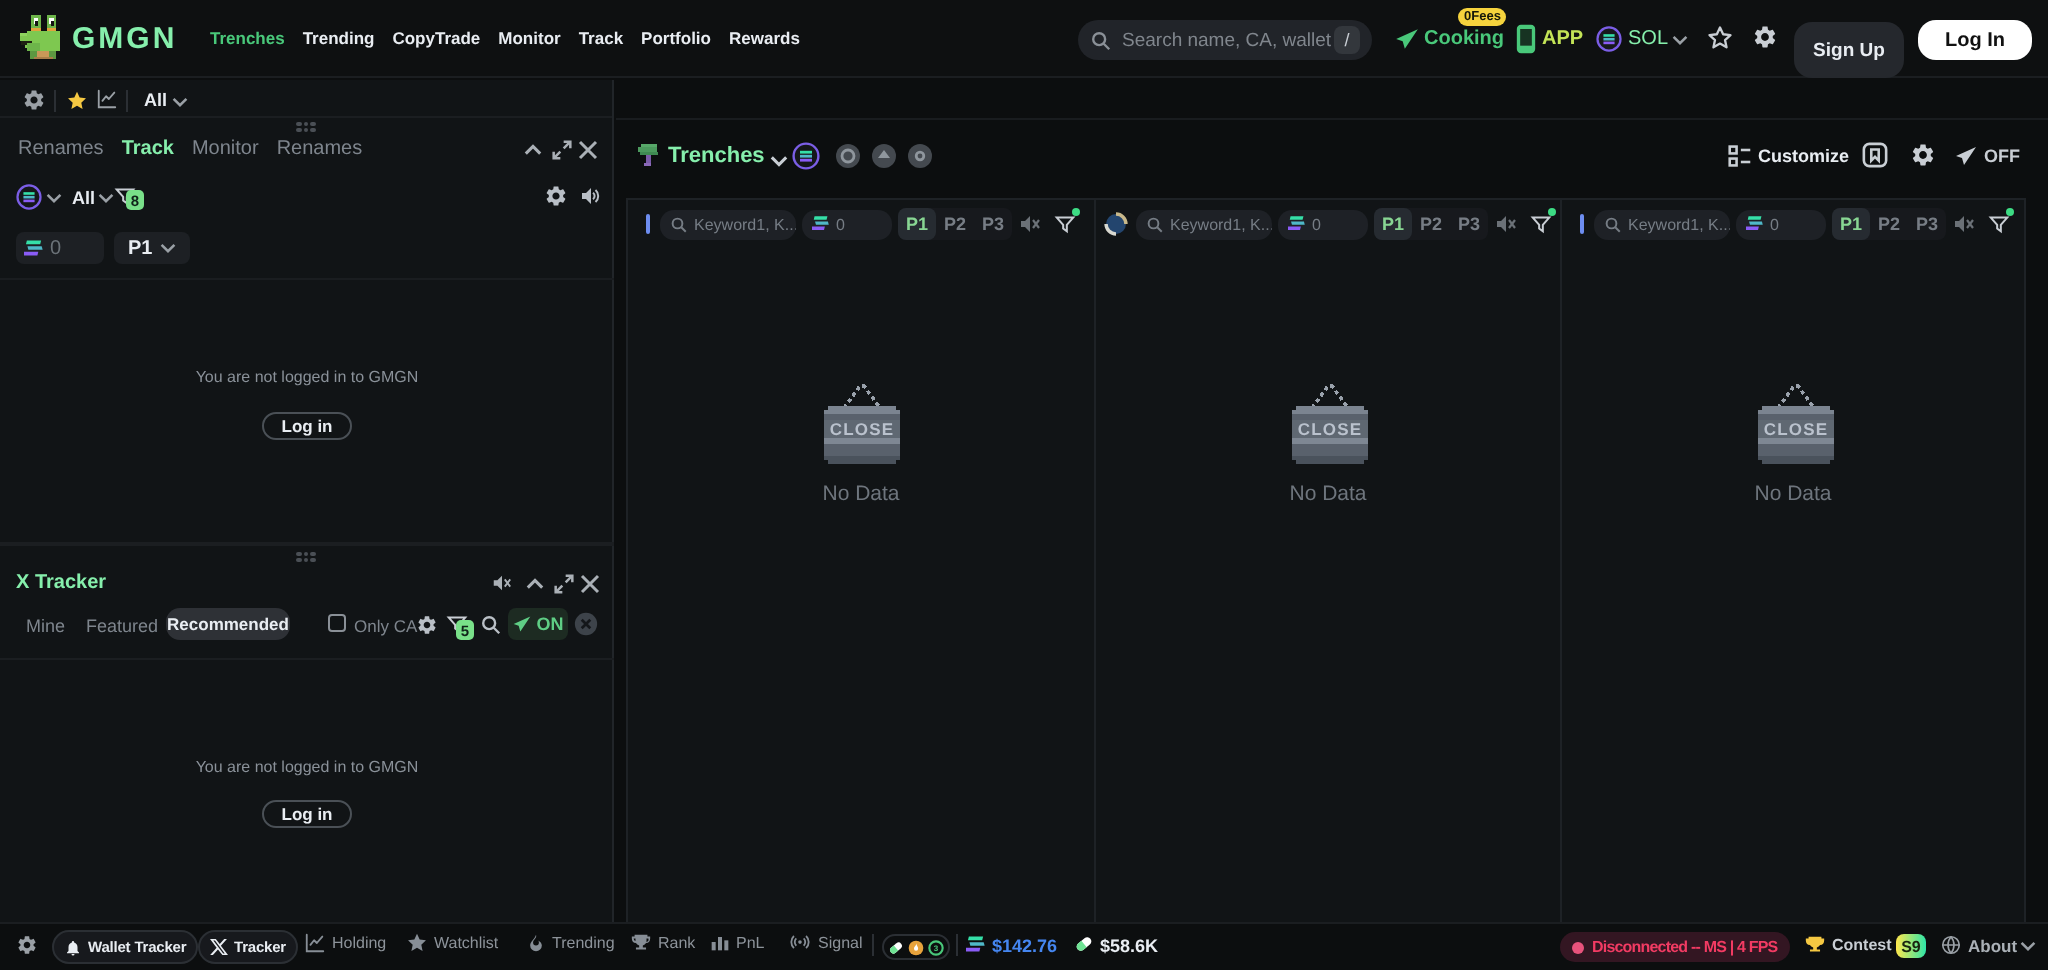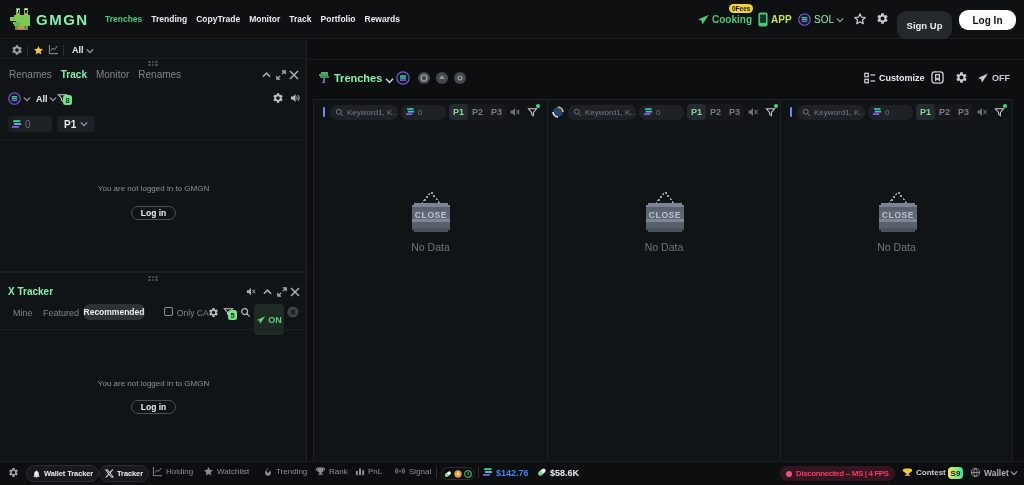--- a/index.html
+++ b/index.html
@@ -65,20 +65,28 @@
   <div class="abs row" style="left:105px;top:14px;gap:9px">
     <span class="nav g">Trenches</span>
         <span class="nav">Trending</span>
         <span class="nav">CopyTrade</span>
         <span class="nav">Monitor</span>
         <span class="nav">Track</span>
         <span class="nav">Portfolio</span>
         <span class="nav">Rewards</span>
   </div>
 
+  <div class="abs row" style="left:539px;top:10px;width:147px;height:20px;background:#212429;border-radius:10px;padding:0 6px">
+    <svg width="11" height="11" viewBox="0 0 24 24" fill="none" stroke="#8a9097" stroke-width="2.6">
+          <circle cx="10" cy="10" r="6.5"></circle>
+          <path d="M15 15l6 6"></path>
+        </svg>
+    <span style="color:#80868d;font-size:9.5px;margin-left:5px;flex:1">Search name, CA, wallet</span>
+    <span style="background:#33373c;color:#c9ced4;border-radius:4px;width:13px;height:14px;font-size:9px;display:flex;align-items:center;justify-content:center">/</span>
+  </div>
 
   <svg class="abs" style="left:697px;top:13px" width="13" height="13" viewBox="0 0 24 24" fill="#49c87a">
         <path d="M22 3L2 12l6 2 2 7 4-6 6-9z"></path>
       </svg>
   <div class="abs" style="left:712px;top:14px;font-size:10px;font-weight:700;color:#49c87a">Cooking</div>
   <div class="abs" style="left:729px;top:4px;background:#f5d33d;color:#15180a;border-radius:5px;font-size:6.5px;font-weight:700;padding:1px 3px">0Fees</div>
 
   <svg class="abs" style="left:758px;top:12px" width="10" height="15" viewBox="0 0 12 18">
         <rect x="0.5" y="0.5" width="11" height="17" rx="2.5" fill="#49c87a"></rect>
         <rect x="2.5" y="3" width="7" height="10" fill="#173322"></rect>
@@ -228,21 +236,21 @@
         <path d="M19.14 12.94c.04-.3.06-.61.06-.94 0-.32-.02-.64-.07-.94l2.03-1.58c.18-.14.23-.41.12-.61l-1.92-3.32c-.12-.22-.37-.29-.59-.22l-2.39.96c-.5-.38-1.03-.7-1.62-.94l-.36-2.54c-.04-.24-.24-.41-.48-.41h-3.84c-.24 0-.43.17-.47.41l-.36 2.54c-.59.24-1.13.57-1.62.94l-2.39-.96c-.22-.08-.47 0-.59.22L2.74 8.87c-.12.21-.08.47.12.61l2.03 1.58c-.05.3-.09.63-.09.94s.02.64.07.94l-2.03 1.58c-.18.14-.23.41-.12.61l1.92 3.32c.12.22.37.29.59.22l2.39-.96c.5.38 1.03.7 1.62.94l.36 2.54c.05.24.24.41.48.41h3.84c.24 0 .44-.17.47-.41l.36-2.54c.59-.24 1.13-.56 1.62-.94l2.39.96c.22.08.47 0 .59-.22l1.92-3.32c.12-.22.07-.47-.12-.61l-2.01-1.58zM12 15.6c-1.98 0-3.6-1.62-3.6-3.6s1.62-3.6 3.6-3.6 3.6 1.62 3.6 3.6-1.62 3.6-3.6 3.6z"></path>
       </svg>
   <svg class="abs" style="left:223px;top:266px" width="11" height="12" viewBox="0 0 24 24" fill="none" stroke="#c9ced4" stroke-width="2.2">
         <path d="M3 5h18l-7 8v7l-4-3v-4z"></path>
       </svg>
   <span class="abs" style="left:228px;top:270px;background:#79e089;color:#10241a;font-size:7.5px;font-weight:700;border-radius:2.5px;width:9px;height:10px;display:flex;align-items:center;justify-content:center">5</span>
   <svg class="abs" style="left:240px;top:267px" width="11" height="11" viewBox="0 0 24 24" fill="none" stroke="#b9bfc6" stroke-width="2.6">
         <circle cx="10" cy="10" r="6.5"></circle>
         <path d="M15 15l6 6"></path>
       </svg>
-  <span class="abs row" style="left:254px;top:264px;width:30px;height:31px;background:#1d2b22;border-radius:4px;justify-content:center;gap:2px">
+  <span class="abs row" style="left:254px;top:264px;width:30px;height:16px;background:#1d2b22;border-radius:4px;justify-content:center;gap:2px">
     <svg width="10" height="10" viewBox="0 0 24 24" fill="#5fce85">
           <path d="M22 3L2 12l6 2 2 7 4-6 6-9z"></path>
         </svg>
     <span style="color:#5fce85;font-size:9px;font-weight:700">ON</span>
   </span>
   <svg class="abs" style="left:287px;top:266px" width="12" height="12" viewBox="0 0 14 14">
         <circle cx="7" cy="7" r="6.5" fill="#3d434a"></circle>
         <path d="M4.5 4.5l5 5M9.5 4.5l-5 5" stroke="#14171a" stroke-width="1.6"></path>
       </svg>
   <div class="abs" style="left:0;top:289px;width:307px;height:1px;background:#1b1e21"></div>
@@ -534,19 +542,19 @@
   </span>
   <svg class="abs" style="left:902px;top:467px" width="11" height="11" viewBox="0 0 24 24" fill="#f5c842">
         <path d="M5 3h14v2h3v2a5 5 0 01-4.5 5 6 6 0 01-3.5 2.8V17h3.5v2H6.5v-2H10v-2.2A6 6 0 016.5 12 5 5 0 012 7V5h3z"></path>
       </svg>
   <span class="abs" style="left:916px;top:468px;color:#c9ced4;font-size:8px;font-weight:700">Contest</span>
   <span class="abs" style="left:948px;top:467px;width:15px;height:12px;background:linear-gradient(90deg,#ffe84d,#2ee6a8);color:#1a2410;font-size:8px;font-weight:700;border-radius:4px;display:flex;align-items:center;justify-content:center">S9</span>
   <svg class="abs" style="left:970px;top:467px" width="11" height="11" viewBox="0 0 24 24" fill="none" stroke="#9aa0a6" stroke-width="1.8">
         <circle cx="12" cy="12" r="9"></circle>
         <path d="M3 12h18M12 3a14 14 0 010 18M12 3a14 14 0 000 18"></path>
       </svg>
-  <span class="abs" style="left:984px;top:468px;color:#aab0b6;font-size:8.5px;font-weight:700">Wallet</span>
+  <span class="abs" style="left:984px;top:468px;color:#aab0b6;font-size:8.5px;font-weight:700">About</span>
   <svg class="abs" style="left:1010px;top:470px" width="8" height="6" viewBox="0 0 10 6" fill="none" stroke="#9aa0a6" stroke-width="1.6">
         <path d="M1 1l4 4 4-4"></path>
       </svg>
 </div>
 
 </div>
 
 </body></html>

